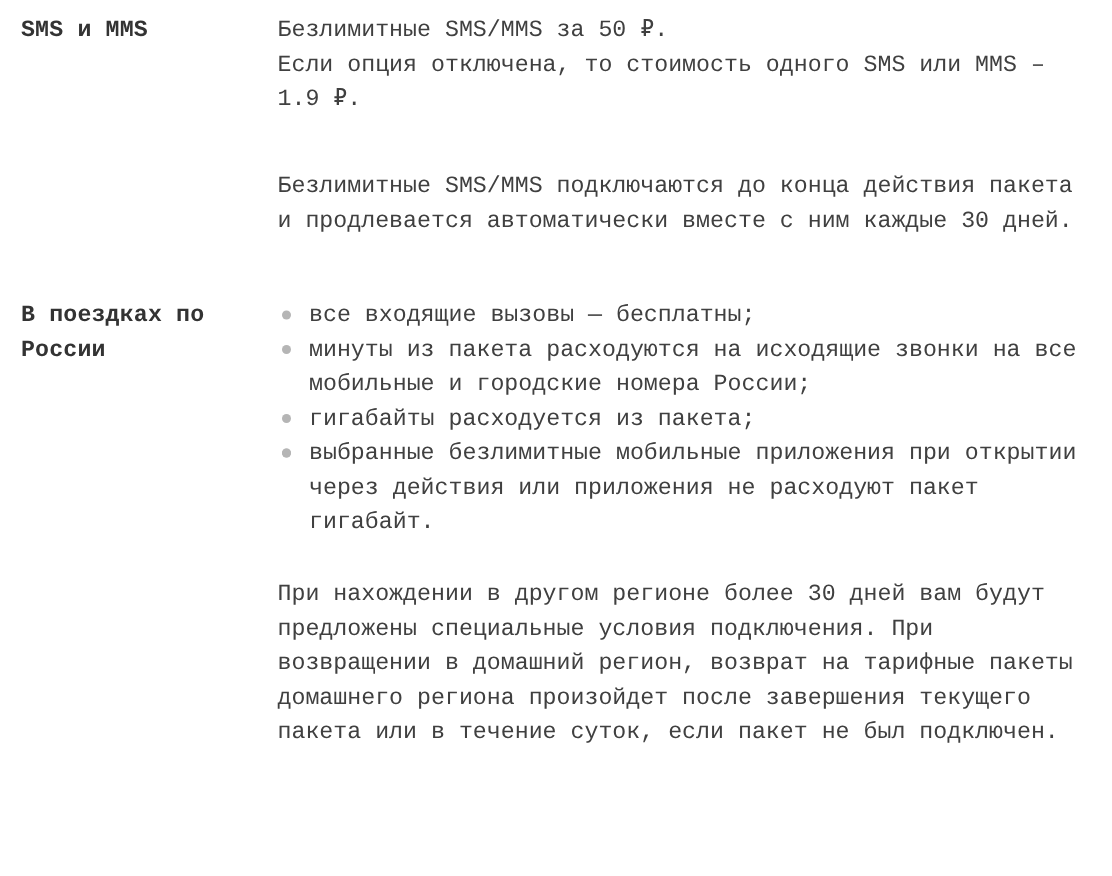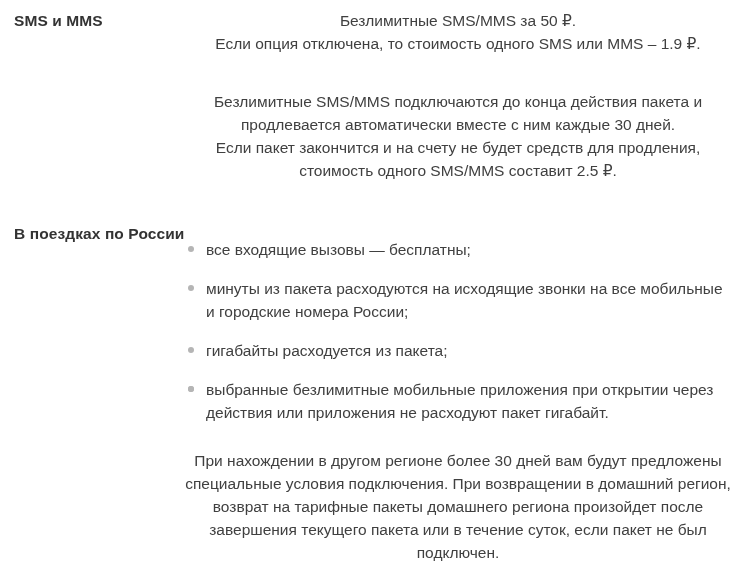--- a/index.html
+++ b/index.html
@@ -18,20 +18,21 @@
     -webkit-font-smoothing: antialiased;
   }
   .doc {
     padding: 9px 10px 0 14px;
     box-sizing: border-box;
     width: 741px;
   }
   .row {
     display: flex;
     align-items: flex-start;
+    font-family: Liberation Mono, monospace;
   }
   .row + .row {
     margin-top: 40px;
   }
   .label-col {
     width: 171px;
     flex: 0 0 171px;
     font-weight: bold;
     font-size: 15.5px;
     color: #333333;
@@ -46,31 +47,29 @@
     margin-top: 35px;
   }
   .block-paragraph + .block-bullets {
     margin-top: 0;
   }
   .block-bullets + .block-paragraph {
     margin-top: 25px;
   }
   .para-line {
     min-height: 23px;
-    text-align: center;
   }
   ul.bullets {
     list-style: none;
     margin: 0;
     padding: 0;
   }
   ul.bullets li {
     position: relative;
     padding-left: 21px;
-    margin-top: 16px;
   }
   ul.bullets li .dot {
     position: absolute;
     left: 3px;
     top: 8px;
     width: 6px;
     height: 6px;
     border-radius: 50%;
     background: #b5b5b5;
   }
@@ -82,21 +81,20 @@
 
   <section class="row">
     <div class="label-col">SMS и MMS</div>
     <div class="content-col">
         <div class="block block-paragraph">
           <div class="para-line">Безлимитные SMS/MMS за 50 ₽.</div>
           <div class="para-line">Если опция отключена, то стоимость одного SMS или MMS – 1.9 ₽.</div>
         </div>
         <div class="block block-paragraph">
           <div class="para-line">Безлимитные SMS/MMS подключаются до конца действия пакета и продлевается автоматически вместе с ним каждые 30 дней.</div>
-          <div class="para-line">Если пакет закончится и на счету не будет средств для продления, стоимость одного SMS/MMS составит 2.5 ₽.</div>
         </div>
       </div>
   </section>
 
   <section class="row">
     <div class="label-col">В поездках по России</div>
     <div class="content-col">
         <ul class="block block-bullets bullets">
           <li><span class="dot"></span><span>все входящие вызовы — бесплатны;</span></li>
           <li><span class="dot"></span><span>минуты из пакета расходуются на исходящие звонки на все мобильные и городские номера России;</span></li>

